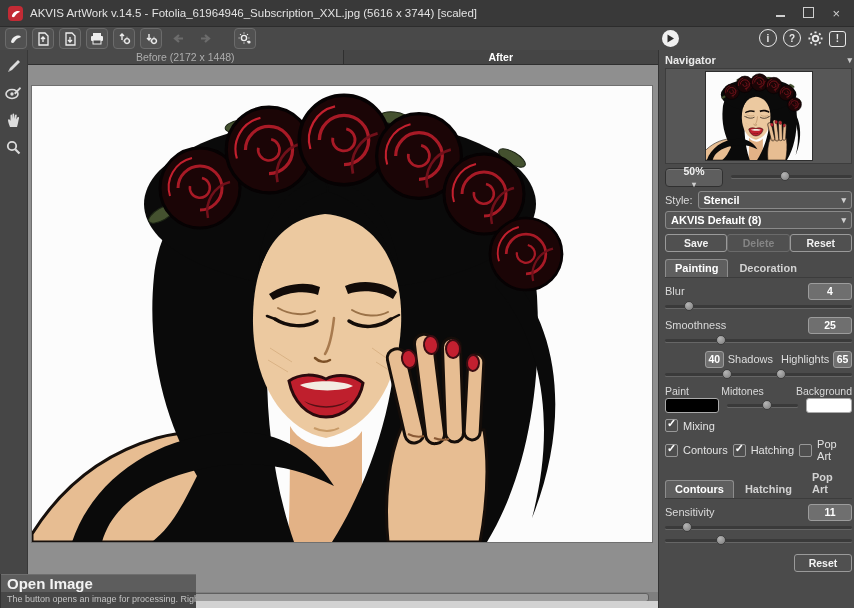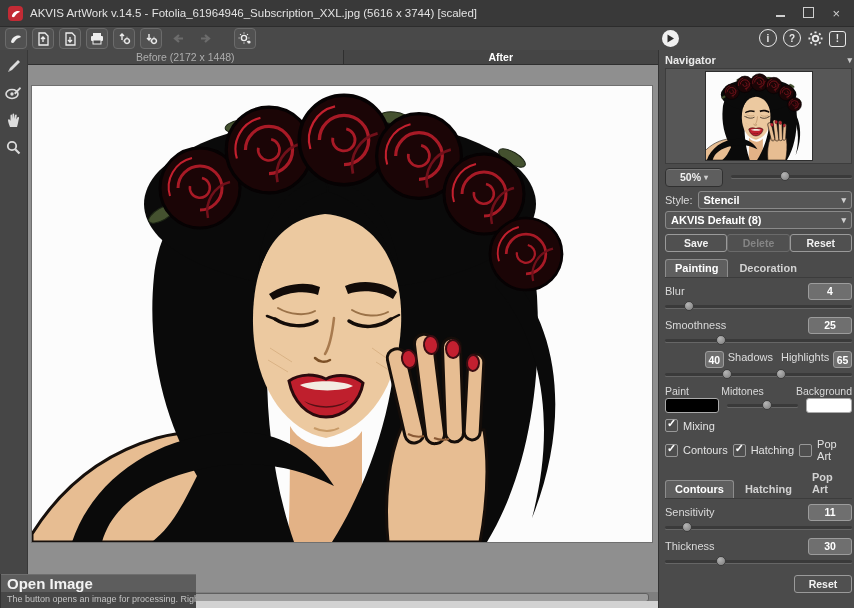--- a/index.html
+++ b/index.html
@@ -51,21 +51,21 @@
   .panel{position:absolute;left:658px;top:50px;width:200px;height:558px;background:#4b4b4b;
          border-left:1px solid #333;box-sizing:border-box;padding:3px 6px 0 6px;font-size:11px;}
   .pheader{display:flex;align-items:center;font-weight:bold;color:#e9e9e9;height:13px;}
   .pheader .arrow{margin-left:auto;color:#c9c9c9;font-size:9px;}
   .navthumb{margin-top:2px;height:94px;background:#575757;border:1px solid #3d3d3d;
             display:flex;align-items:center;justify-content:center;}
   .thumbbox{width:106px;height:88px;background:#fff;box-shadow:0 0 0 1px #2e2e2e;overflow:hidden;}
   .zoomrow{margin-top:4px;display:flex;align-items:center;height:18px;}
   .zoombtn{width:56px;height:17px;background:#5e5e5e;border:1px solid #303030;border-radius:4px;
            color:#f0f0f0;font-size:10.5px;font-weight:bold;display:flex;align-items:center;justify-content:center;gap:3px;
-           box-shadow:inset 0 1px 0 #777;}
+           box-shadow:inset 0 1px 0 #777;flex-direction:column;}
   .slider{position:relative;height:10px;flex:1;margin-left:8px;}
   .slider .track{position:absolute;left:0;right:0;top:3px;height:3px;background:#3a3a3a;border-radius:2px;
                  box-shadow:0 1px 0 #666;}
   .knob{position:absolute;top:-1px;width:10px;height:10px;margin-left:-5px;border-radius:50%;
         background:radial-gradient(circle at 35% 30%,#b5b5b5,#7c7c7c);border:1px solid #3c3c3c;box-sizing:border-box;}
   .stylerow{margin-top:5px;display:flex;align-items:center;}
   .stylerow .lbl{color:#d9d9d9;margin-right:5px;}
   .select{flex:1;height:16px;background:#565656;border:1px solid #8a8a8a;border-radius:3px;
           display:flex;align-items:center;color:#fff;font-weight:bold;padding:0 5px;position:relative;}
   .select .txt{flex:1;text-align:left;}
@@ -79,21 +79,21 @@
   .btn.disabled{color:#858585;border-color:#6a6a6a;}
   .tabs{margin-top:7px;display:flex;align-items:flex-end;gap:2px;border-bottom:1px solid #3c3c3c;padding-bottom:0;}
   .tab{padding:2px 9px 3px 9px;font-weight:bold;color:#d2d2d2;font-size:11px;}
   .tab.active{background:#5f5f5f;border:1px solid #8d8d8d;border-bottom:none;border-radius:3px 3px 0 0;color:#fff;}
   .param{margin-top:5px;display:flex;align-items:center;height:16px;}
   .param .plabel{color:#d9d9d9;}
   .valbox{margin-left:auto;width:42px;height:15px;background:#6f6f6f;border:1px solid #9c9c9c;border-radius:3px;
           color:#fff;font-weight:bold;font-size:10.5px;display:flex;align-items:center;justify-content:center;}
   .pslider{margin-top:3px;height:10px;position:relative;}
   .pslider .track{position:absolute;left:0;right:0;top:3px;height:3px;background:#3a3a3a;border-radius:2px;box-shadow:0 1px 0 #666;}
-  .shrow{margin-top:5px;display:flex;gap:4px;height:16px;margin-left:40px;}
+  .shrow{margin-top:5px;display:flex;align-items:center;gap:4px;height:16px;margin-left:40px;}
   .shrow .valbox{margin-left:0;}
   .shrow .sp{flex:1;}
   .tripleLabels{margin-top:5px;display:flex;font-size:10.5px;color:#d9d9d9;}
   .tripleLabels .mid{flex:1;text-align:center;}
   .swatchrow{margin-top:1px;display:flex;align-items:center;}
   .swatch{width:52px;height:13px;border:1px solid #aaa;border-radius:3px;}
   .swatch.bg{width:44px;}
   .swatchrow .slider{margin:0 8px;}
   .cbrow{margin-top:6px;display:flex;align-items:center;gap:5px;color:#e2e2e2;}
   .cb{width:11px;height:11px;background:#4e4e4e;border:1px solid #989898;border-radius:2px;position:relative;flex:0 0 auto;}
@@ -465,24 +465,20 @@
 
     <div class="param">
       <span class="plabel">Sensitivity</span>
       <div class="valbox">11</div>
     </div>
     <div class="pslider">
       <div class="track"></div>
       <div class="knob" style="left: 12%;"></div>
     </div>
 
-    <div class="param">
-      <span class="plabel">Thickness</span>
-      <div class="valbox">30</div>
-    </div>
     <div class="pslider">
       <div class="track"></div>
       <div class="knob" style="left: 30%;"></div>
     </div>
 
     <div class="resetrow">
       <div class="btn">Reset</div>
     </div>
   </div>
 

